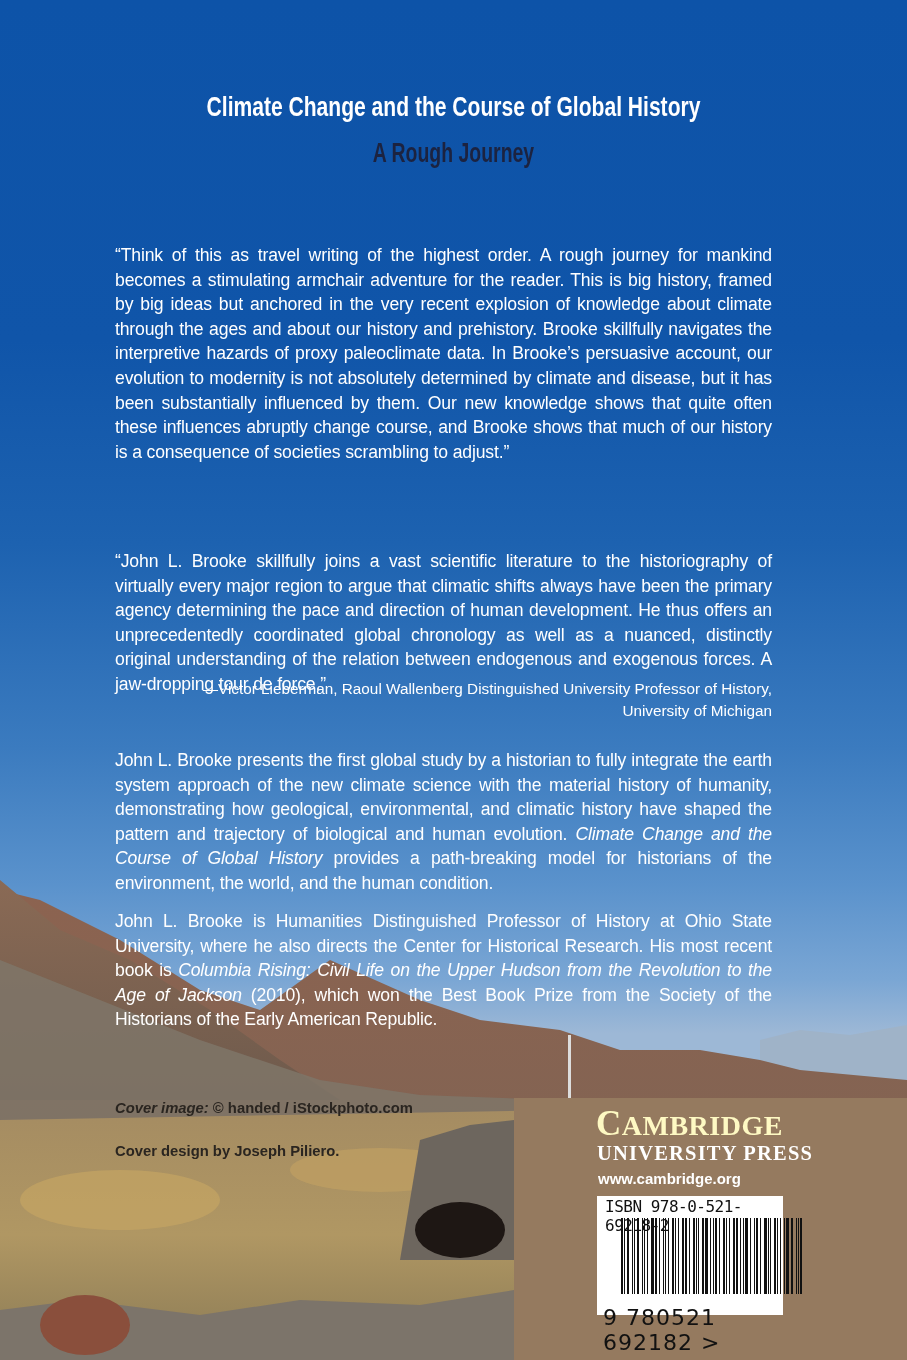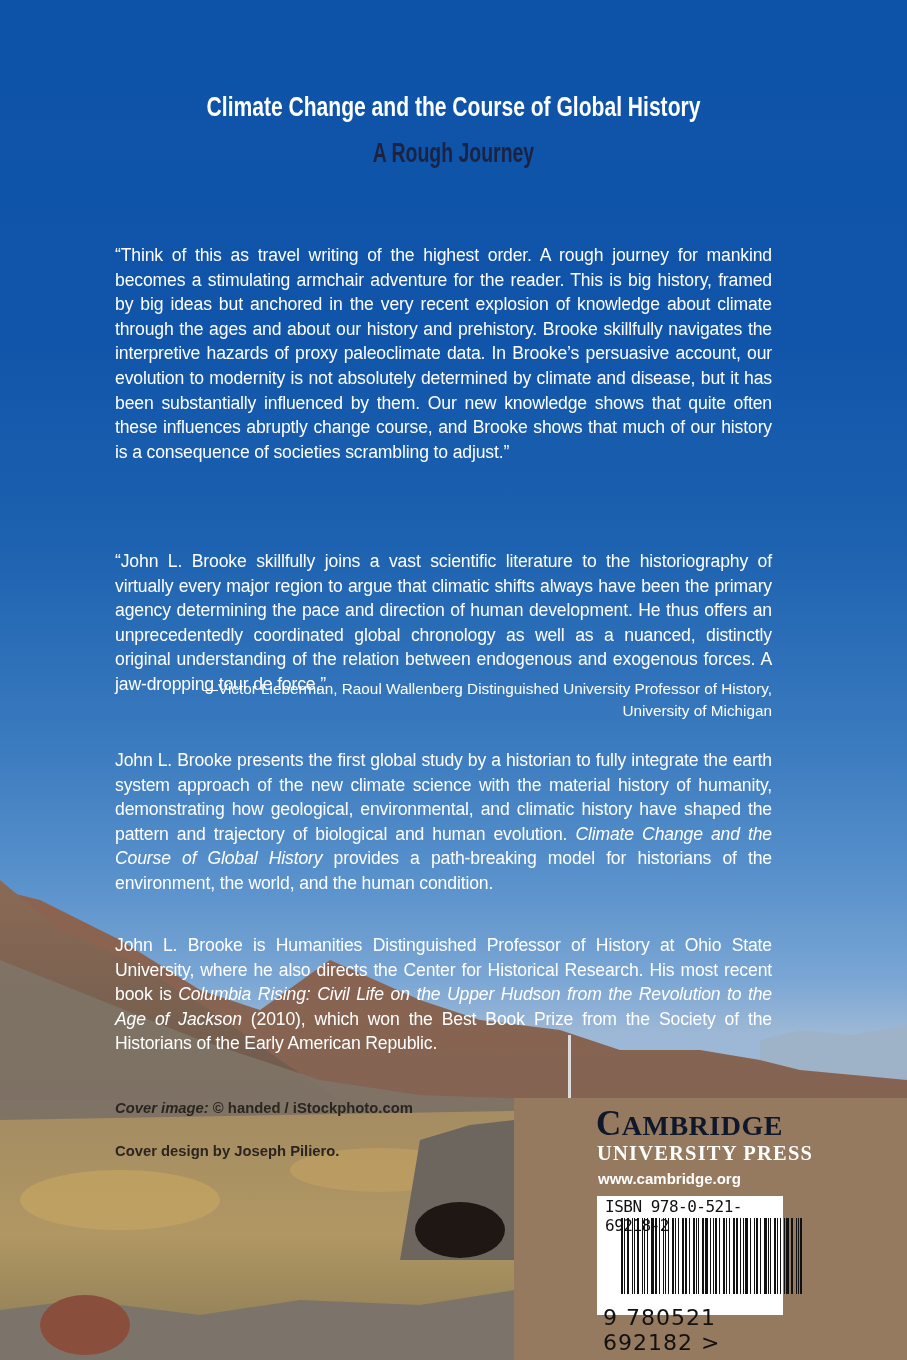--- a/index.html
+++ b/index.html
@@ -15,27 +15,27 @@
     font-family:"Liberation Sans", sans-serif;font-weight:bold;font-size:27px;
     transform:scaleX(0.72);transform-origin:center;}
   .block{position:absolute;left:115px;width:657px;color:#fff;font-size:17.6px;line-height:24.6px;
     text-align:justify;letter-spacing:-0.15px;}
   .attr{position:absolute;right:135px;text-align:right;color:#fff;font-size:15.3px;line-height:22px;}
   .q1{top:243px;}
   .attr1{top:462px;}
   .q2{top:549px;}
   .attr2{top:678px;}
   .p1{top:748px;}
-  .p2{top:909px;margin-top:24px;}
+  .p2{top:909px;}
   .credit{position:absolute;left:115px;color:#2a2520;font-size:14.8px;font-weight:bold;}
   .credit1{top:1100px;}
   .credit2{top:1143px;}
   .credit1 i{font-weight:bold;}
   .cup-panel{position:absolute;left:514px;top:1098px;width:393px;height:262px;background:#957a5f;}
-  .cup-name{position:absolute;left:82px;top:6px;color:#0f172a;font-family:"Liberation Serif", serif;
+  .cup-name{position:absolute;left:82px;top:6px;color:#fef9c3;font-family:"Liberation Serif", serif;
     font-weight:bold;font-size:35px;letter-spacing:0.5px;text-align:center;}
   .cup-name .sm{font-size:28px;}
   .cup-press{position:absolute;left:83px;top:44px;color:#fff;font-family:Liberation Serif, serif;
     font-weight:bold;font-size:20.5px;letter-spacing:1.2px;}
   .cup-url{position:absolute;left:84px;top:72px;color:#ffffff;font-family:"Liberation Sans", sans-serif;
     font-weight:bold;font-size:15px;text-align:center;}
   .barcode-box{position:absolute;left:83px;top:98px;width:186px;height:119px;background:#fff;}
   .isbn-text{position:absolute;left:8px;top:1px;font-family:"DejaVu Sans Mono", monospace;font-size:16px;color:#111;letter-spacing:-0.5px;}
   .bars{position:absolute;left:24px;top:22px;width:184px;height:76px;display:flex;align-items:stretch;}
   .bars span{display:block;background:#111;height:100%;}

